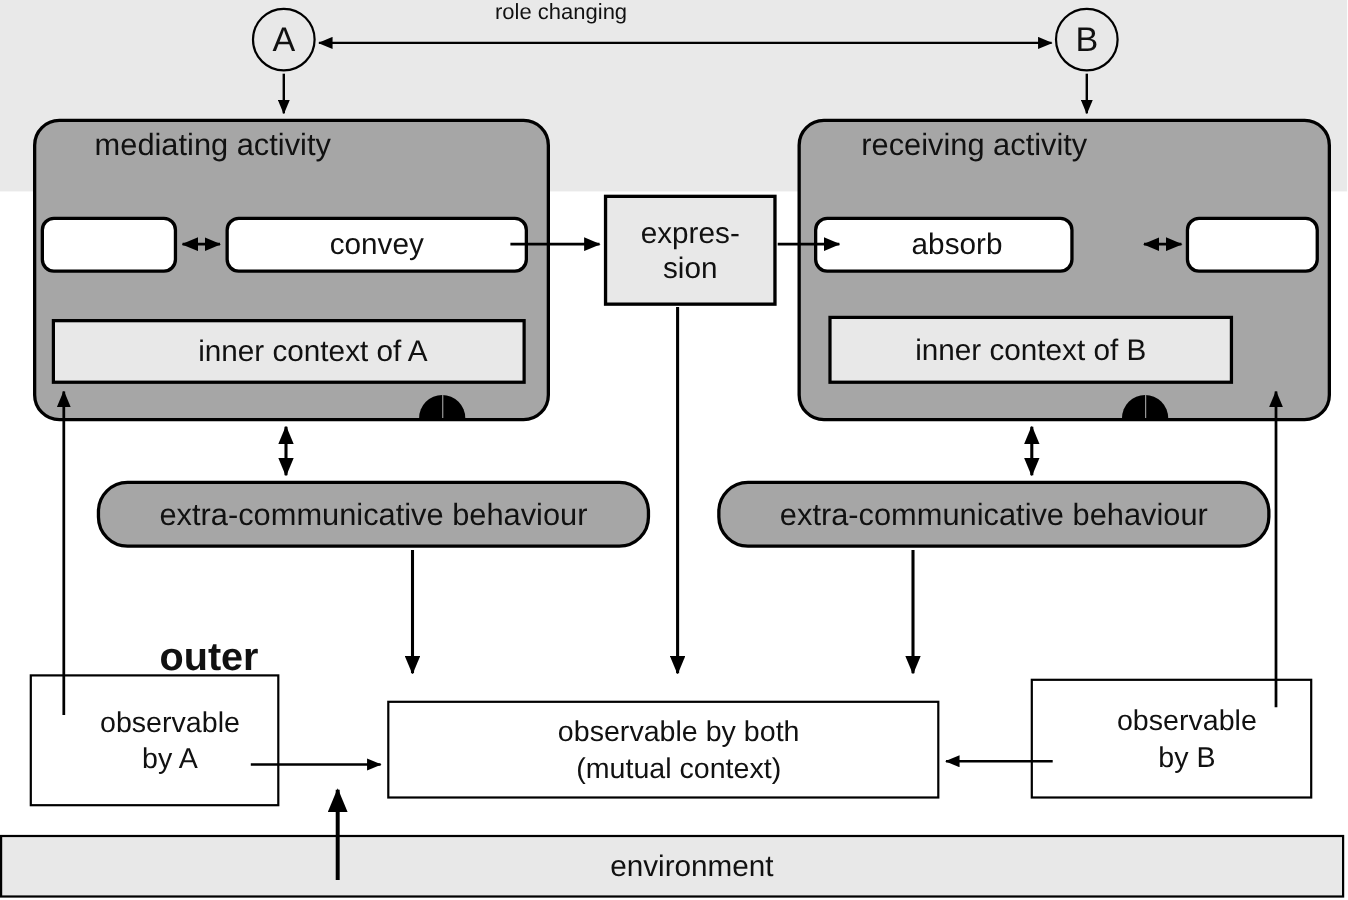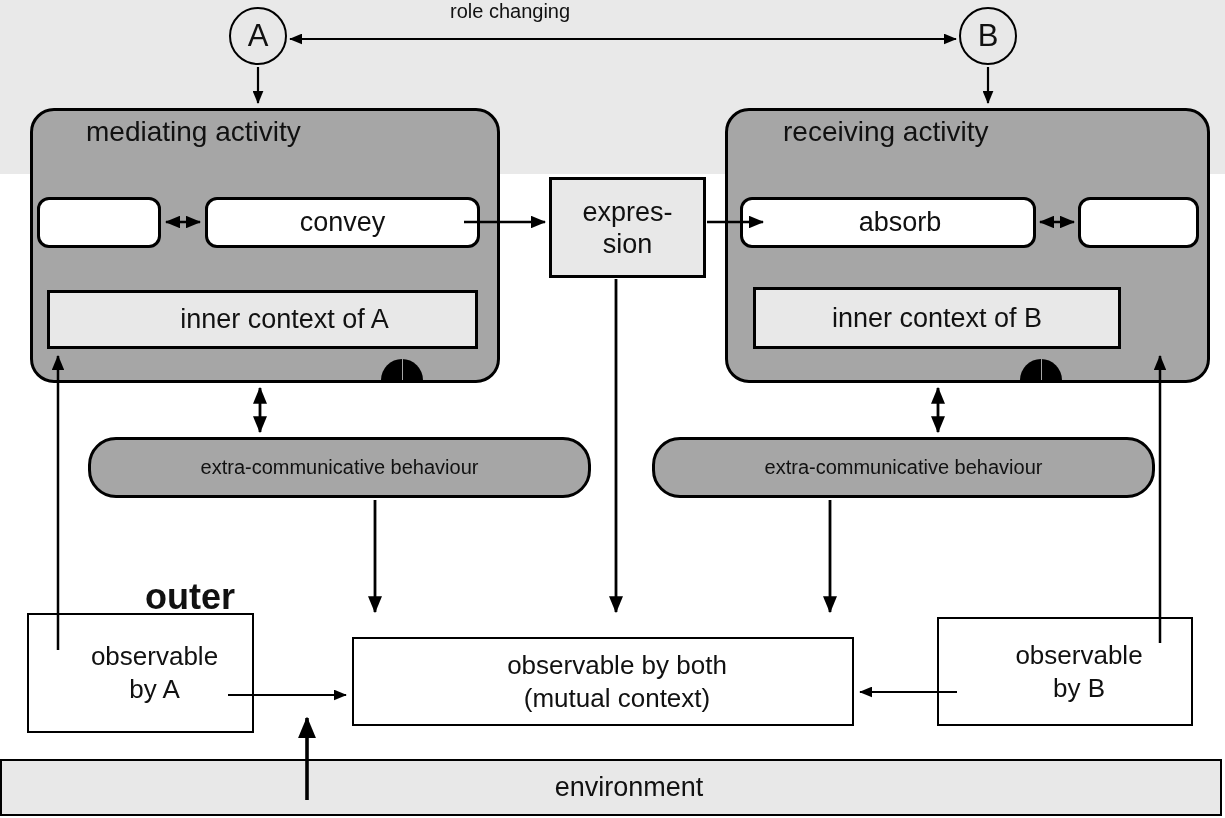--- a/index.html
+++ b/index.html
@@ -33,21 +33,21 @@
     background:var(--light-gray);border:3px solid var(--line-black);
     display:flex;align-items:center;justify-content:center;font-size:27px;
   }
   .expr{
     background:var(--light-gray);border:3px solid var(--line-black);
     display:flex;flex-direction:column;align-items:center;justify-content:center;
     font-size:27px;line-height:32px;
   }
   .behaviour{
     background:var(--dark-gray);border:3px solid var(--line-black);border-radius:28px;
-    display:flex;align-items:center;justify-content:center;font-size:20px;
+    display:flex;align-items:center;justify-content:center;font-size:28px;
   }
   .band{background:var(--band-gray);}
   .outer-label{font-weight:bold;font-size:36px;text-align:center;}
   .obs-box{
     background:#fff;border:2px solid var(--line-black);
     display:flex;flex-direction:column;align-items:center;justify-content:center;
     font-size:26px;line-height:33px;text-align:center;padding-left:28px;
   }
   .env{
     background:var(--light-gray);border:2px solid var(--line-black);
@@ -86,21 +86,21 @@
   </div>
   <div class="abs inner-ctx" style="left:47px;top:290px;width:431px;height:59px;padding-left:44px;">
     <span>inner context of A</span>
   </div>
   <div class="abs semi" style="left:381px;top:359px;width:42px;height:21px;">
       <span class="seam"></span>
     </div>
 
   <div class="abs activity" style="left:725px;top:108px;width:485px;height:275px;"></div>
   <div class="abs activity-label" style="left:757px;top:116px;">receiving activity</div>
-  <div class="abs white-box" style="left:740px;top:197px;width:296px;height:51px;padding-left:24px;">
+  <div class="abs white-box" style="left:740px;top:197px;width:236px;height:51px;padding-left:24px;">
     <span>absorb</span>
   </div>
   <div class="abs white-box" style="left:1078px;top:197px;width:121px;height:51px;"></div>
   <div class="abs inner-ctx" style="left:753px;top:287px;width:368px;height:62px;">
     <span>inner context of B</span>
   </div>
   <div class="abs semi" style="left:1020px;top:359px;width:42px;height:21px;">
       <span class="seam"></span>
     </div>
 

